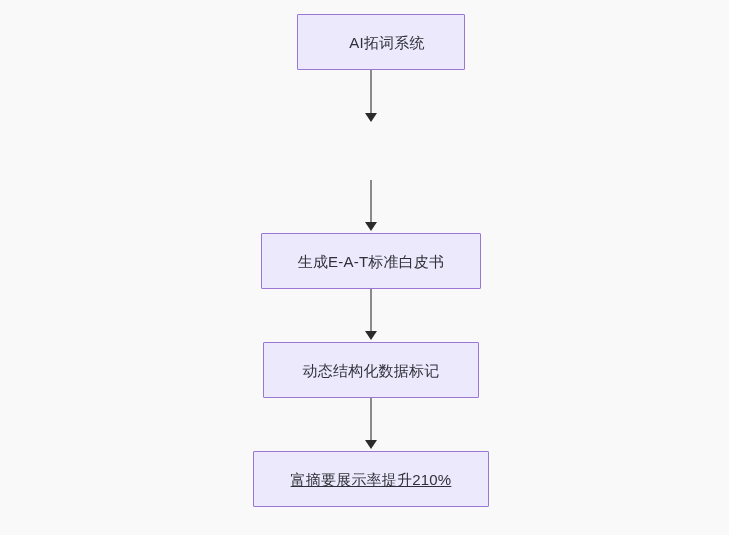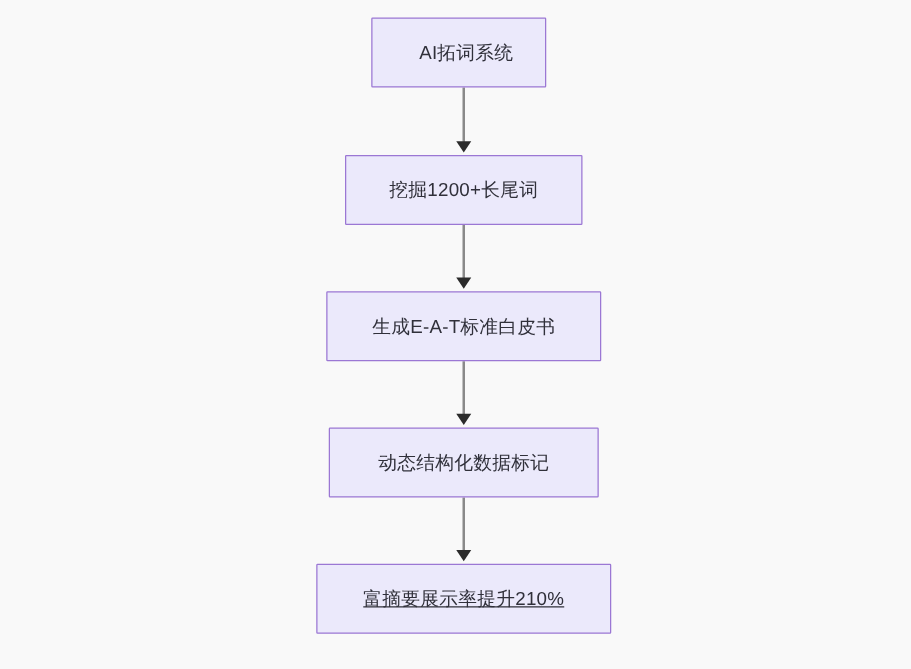--- a/index.html
+++ b/index.html
@@ -61,27 +61,24 @@
 
   <div class="edge" style="left:370px; top:180px; height:44px;"></div>
   <div class="arrowhead" style="left:365px; top:222px;"></div>
 
   <div class="edge" style="left:370px; top:289px; height:44px;"></div>
   <div class="arrowhead" style="left:365px; top:331px;"></div>
 
   <div class="edge" style="left:370px; top:398px; height:44px;"></div>
   <div class="arrowhead" style="left:365px; top:440px;"></div>
 
-  <div class="node" style="left:297px; top:14px; width:140px; height:56px;padding-left:12px;">
+  <div class="node" style="left:297px; top:14px; width:168px; height:56px;padding-left:12px;">
     <span class="node-label">AI拓词系统</span>
   </div>
 
-  <div class="node" style="left:276px; top:124px; width:190px; height:56px;">
-    <span class="node-label">挖掘1200+长尾词</span>
-  </div>
 
   <div class="node" style="left:263px; top:342px; width:216px; height:56px;">
     <span class="node-label">动态结构化数据标记</span>
   </div>
 
   <div class="node" style="left:261px; top:233px; width:220px; height:56px;">
     <span class="node-label">生成E-A-T标准白皮书</span>
   </div>
 
   <div class="node" style="left:253px; top:451px; width:236px; height:56px;text-decoration:underline;">

